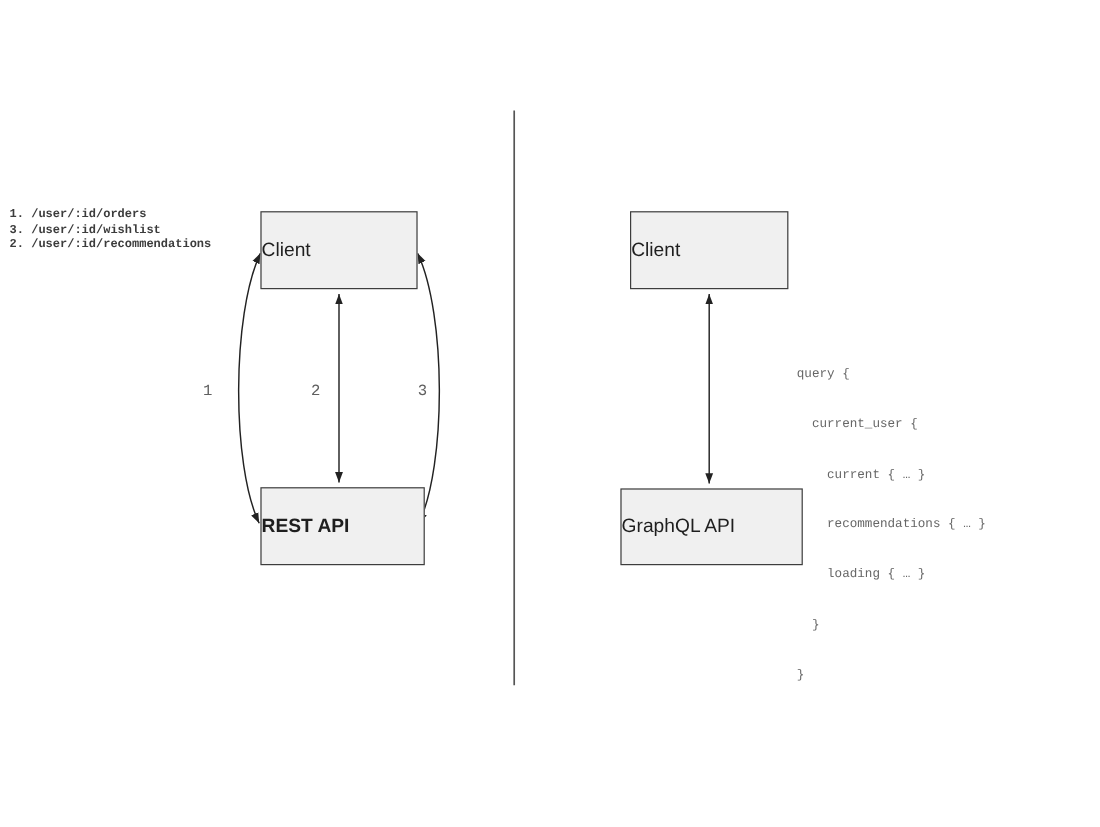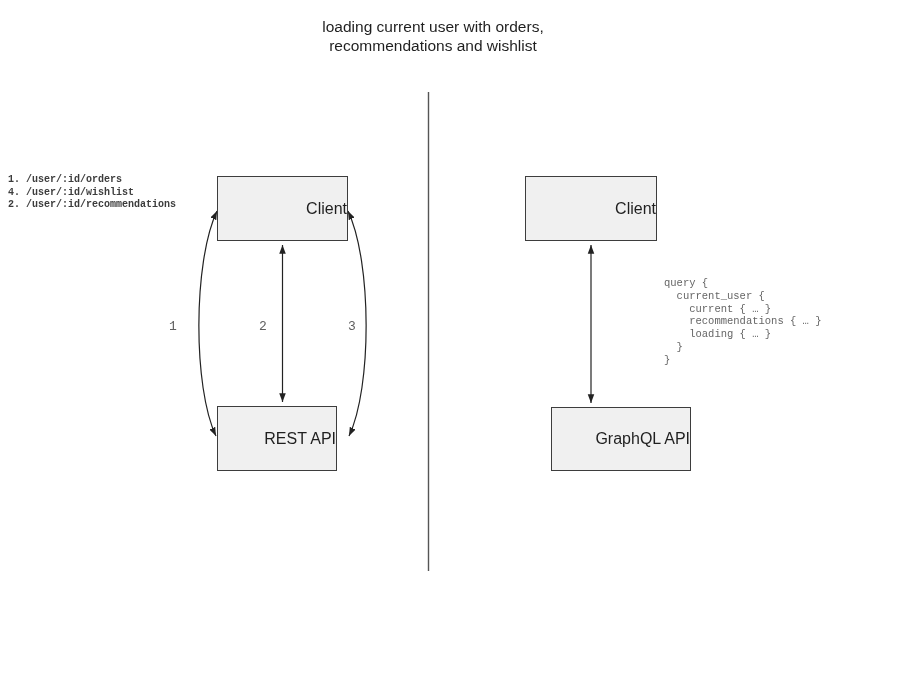--- a/index.html
+++ b/index.html
@@ -38,64 +38,60 @@
   }
   .overlay .divider{
     stroke:var(--divider,#555);
     stroke-width:1.4;
   }
   #ah path{fill:var(--arrow,#222);}
   .box{
     position:absolute;
     background:var(--box-fill,#f0f0f0);
     border:1.4px solid var(--box-border,#3d3d3d);
-    display:flex;align-items:center;justify-content:flex-end;
+    display:flex;align-items:center;justify-content:flex-start;
     font-size:16px;
     color:var(--text,#1f1f1f);
     box-sizing:border-box;
   }
   .box-client-left{left:217px;top:176px;width:131px;height:65px;}
-  .box-api-left{left:217px;top:406px;width:120px;height:65px;}
+  .box-api-left{left:217px;top:406px;width:137px;height:65px;font-weight:bold;}
   .box-client-right{left:525px;top:176px;width:132px;height:65px;}
-  .box-api-right{left:551px;top:407px;width:140px;height:64px;}
+  .box-api-right{left:517px;top:407px;width:152px;height:64px;}
   .endpoints{
     position:absolute;left:8px;top:174px;
     font-family:"Liberation Mono","DejaVu Sans Mono",monospace;
     font-size:10px;line-height:12.6px;
     color:var(--endpoint-gray,#3c3c3c);
     font-weight:bold;
   }
   .endpoints div{white-space:pre;}
   .query{
     position:absolute;left:664px;top:277px;
     font-family:"Liberation Mono","DejaVu Sans Mono",monospace;
     font-size:10.5px;line-height:12.8px;
     color:var(--code-gray,#666);
   }
-  .query div{white-space:pre;}
+  .query div{white-space:pre;margin-top:29px;}
   .arrow-num{
     position:absolute;
     transform:translate(-50%,-50%);
     font-family:"Liberation Mono","DejaVu Sans Mono",monospace;
     font-size:13px;
     color:var(--label-gray,#5f5f5f);
   }
   .num-1{left:173px;top:326px;}
   .num-2{left:263px;top:326px;}
   .num-3{left:352px;top:326px;}
 </style>
 </head>
 <body>
 
 <div class="canvas">
 
-  <div class="title">
-    <div>loading current user with orders,</div>
-    <div>recommendations and wishlist</div>
-  </div>
 
   <svg class="overlay" width="917" height="689" viewBox="0 0 917 689">
     <defs>
       <marker id="ah" viewBox="0 0 10 10" refX="9" refY="5" markerWidth="8" markerHeight="8" orient="auto-start-reverse">
         <path d="M 0 1.6 L 9 5 L 0 8.4 z"></path>
       </marker>
     </defs>
 
     <line class="divider" x1="428.5" y1="92" x2="428.5" y2="571"></line>
 
@@ -103,21 +99,21 @@
 
     <line class="conn" x1="282.5" y1="245" x2="282.5" y2="402" marker-start="url(#ah)" marker-end="url(#ah)"></line>
 
     <path class="conn" d="M 348 211 C 372 262, 372 388, 349 436" marker-start="url(#ah)" marker-end="url(#ah)"></path>
 
     <line class="conn" x1="591" y1="245" x2="591" y2="403" marker-start="url(#ah)" marker-end="url(#ah)"></line>
   </svg>
 
   <div class="endpoints">
     <div>1. /user/:id/orders</div>
-    <div>4. /user/:id/wishlist</div>
+    <div>3. /user/:id/wishlist</div>
     <div>2. /user/:id/recommendations</div>
   </div>
 
   <div class="box box-client-left">
     <span>Client</span>
   </div>
   <div class="box box-api-left">
     <span>REST API</span>
   </div>
 

